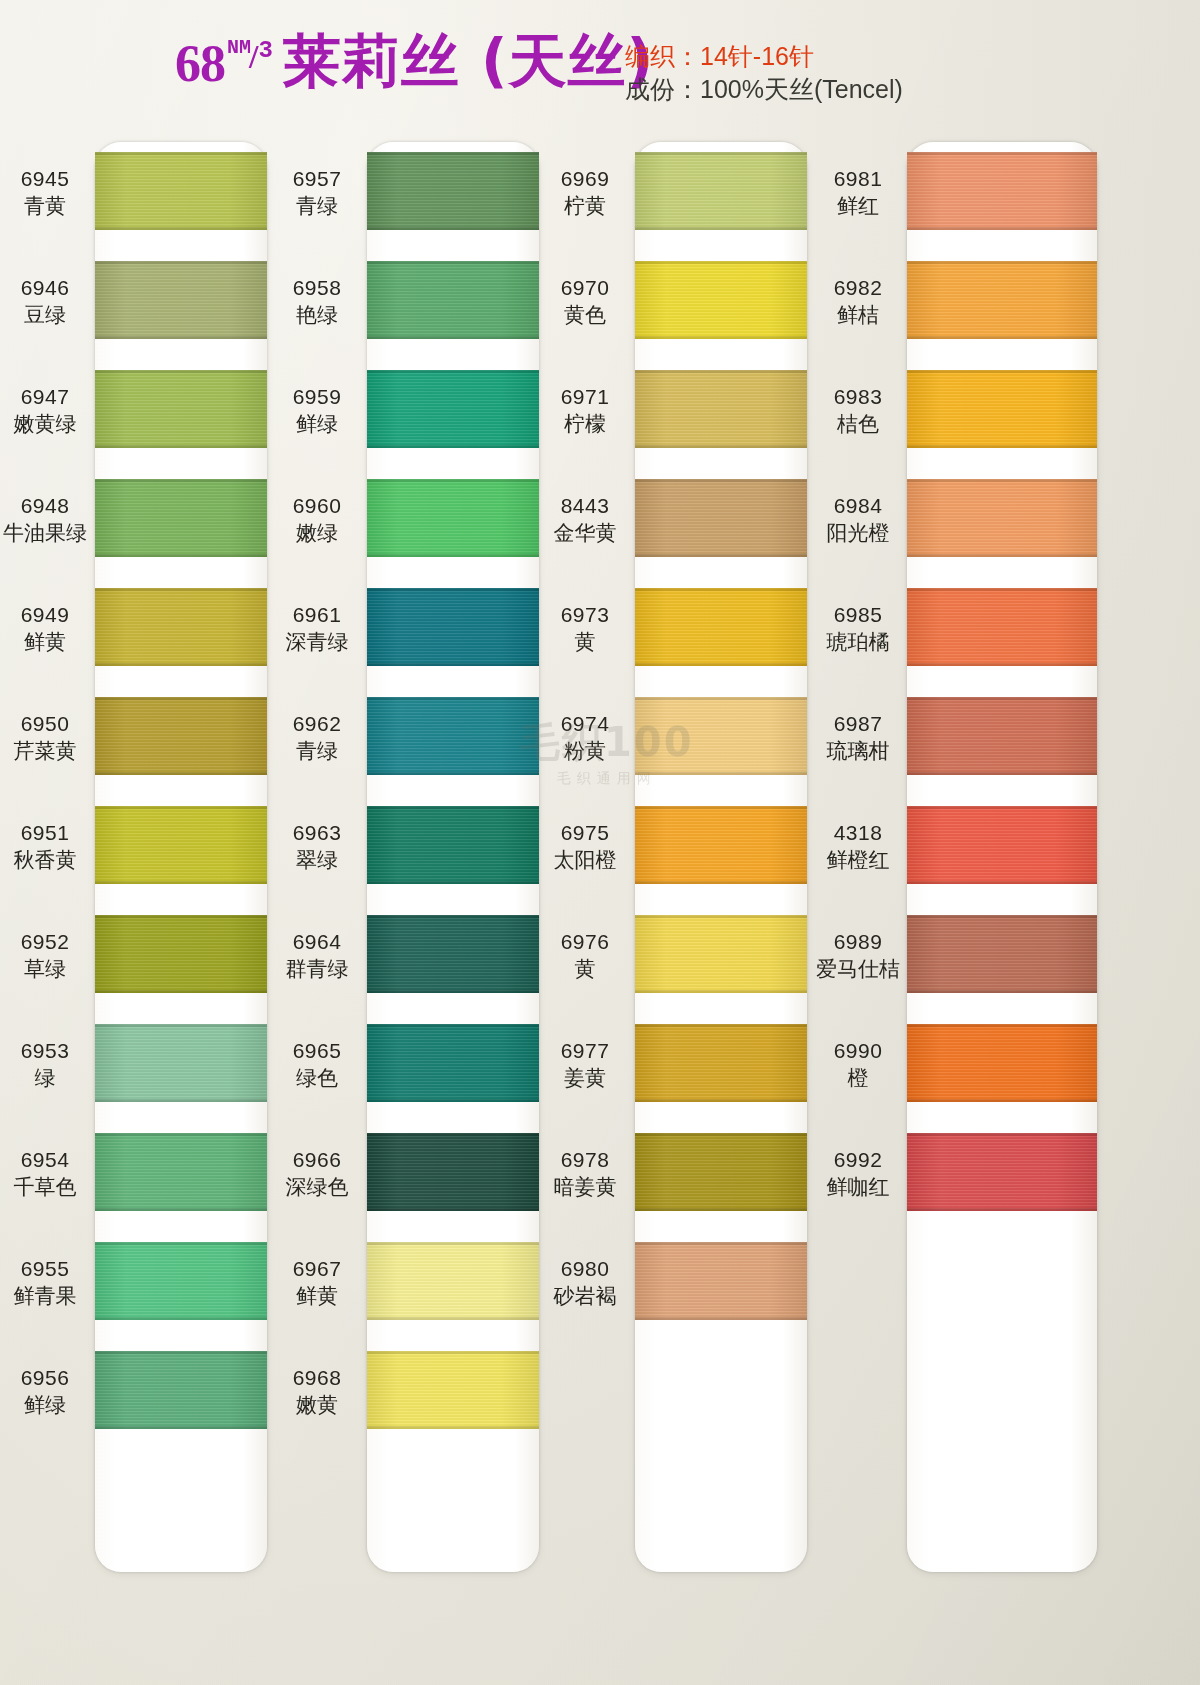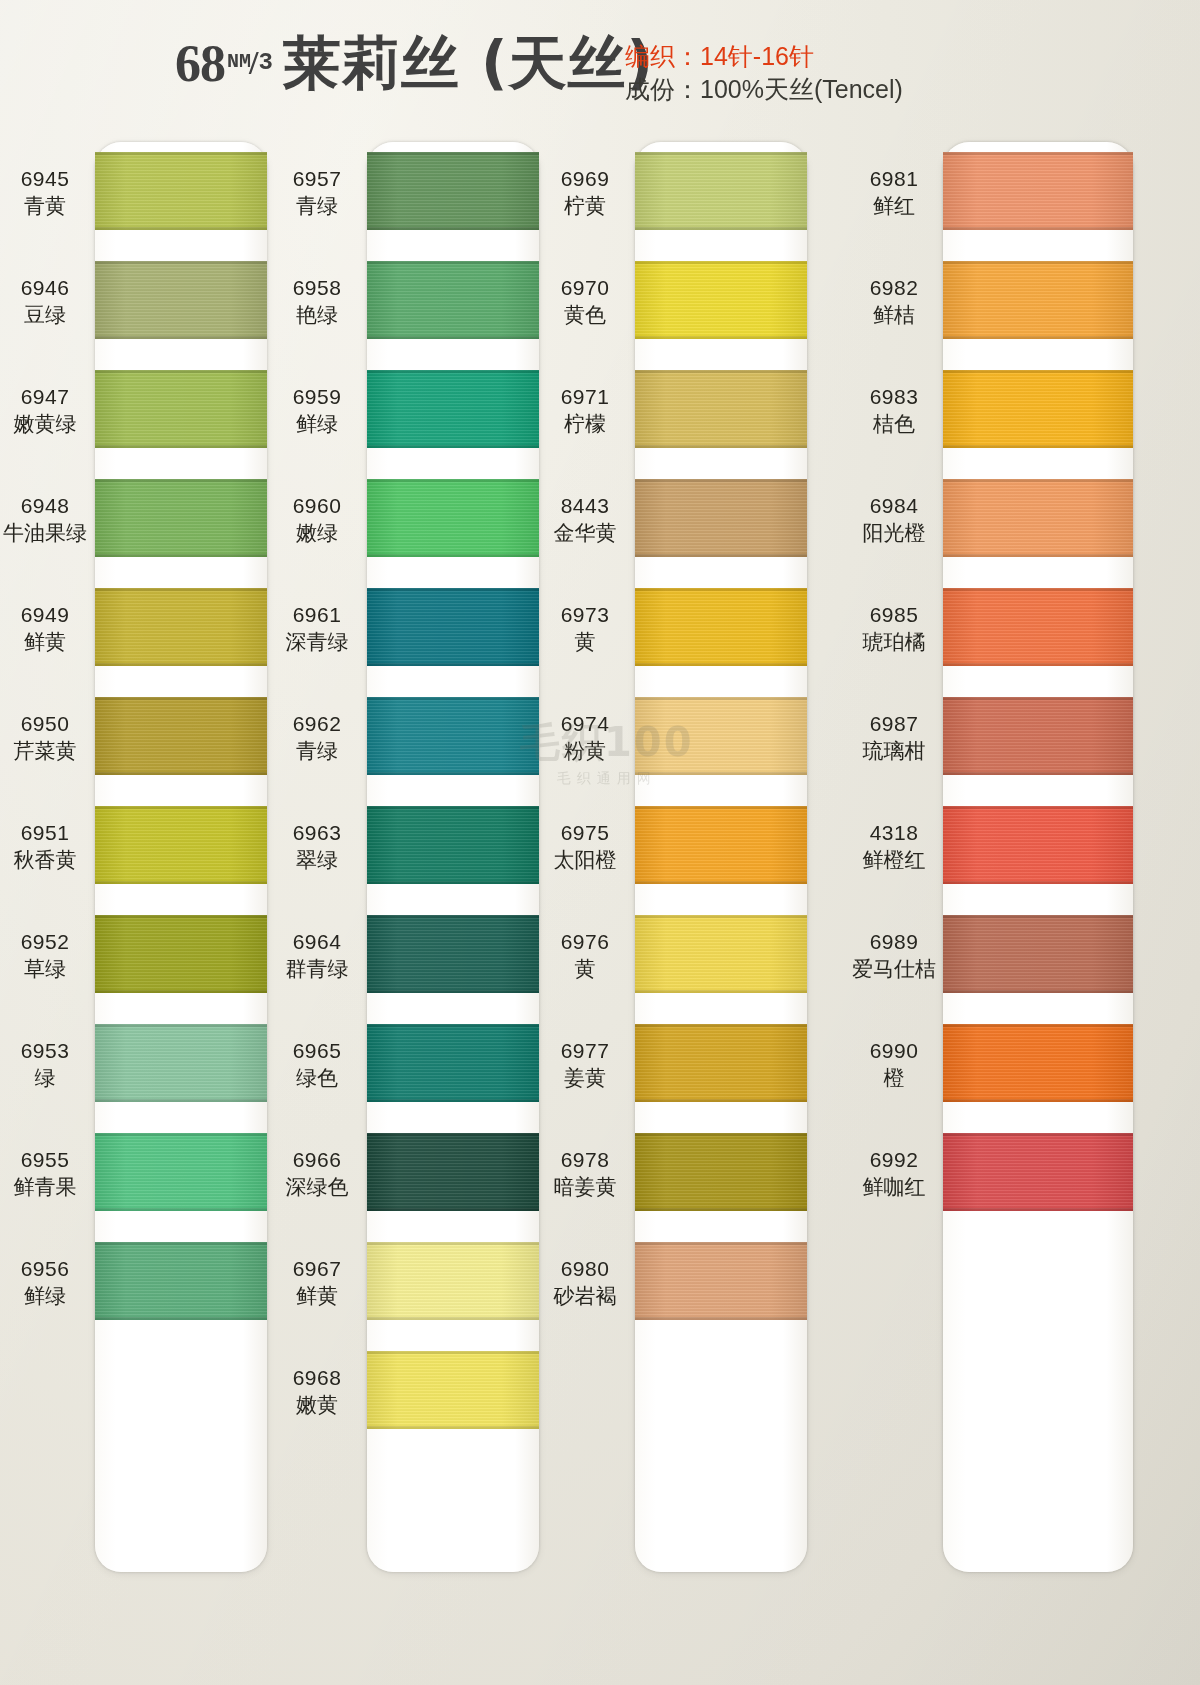--- a/index.html
+++ b/index.html
@@ -21,22 +21,22 @@
     background:linear-gradient(115deg, rgba(255,255,255,.35) 0%, rgba(255,255,255,0) 35%, rgba(0,0,0,.03) 100%);
     pointer-events:none;
   }
 
   
   .header{
     position:absolute;left:0;top:18px;width:1200px;height:82px;
   }
   .title-block{
     position:absolute;left:175px;top:20px;
-    display:flex;align-items:center;
-    color:#404040;
+    display:flex;align-items:flex-start;
+    color:#a21caf;
   }
   .count{
     font-family:"Liberation Serif","DejaVu Serif",serif;
     font-weight:bold;font-size:52px;line-height:52px;
     letter-spacing:-1px;
   }
   .nmfrac{
     display:flex;flex-direction:column;align-items:center;
     font-family:Liberation Mono, monospace;
     font-weight:bold;line-height:1;margin:0 2px 4px 2px;
@@ -64,21 +64,21 @@
   
   .grid{
     position:absolute;left:0;top:110px;width:1200px;height:1560px;
   }
   .col{
     position:absolute;top:0;width:290px;height:1460px;
   }
   .col.c0{left:0;padding-left:29px;}
   .col.c1{left:272px;}
   .col.c2{left:540px;}
-  .col.c3{left:848px;}
+  .col.c3{left:812px;}
 
   
   .strip{
     position:absolute;top:32px;left:95px;width:172px;height:1430px;
     background:linear-gradient(90deg,#fbfaf7 0%,#ffffff 12%,#ffffff 86%,#f3f1ec 100%);
     border-radius:26px;
     box-shadow:0 0 3px rgba(0,0,0,.18), 0 2px 8px rgba(0,0,0,.07);
   }
   .col.c3 .strip{width:190px;}
 
@@ -264,20 +264,32 @@
           </div>
           <div class="swatch" style="background: rgb(136, 196, 158);">
             <div class="thread"></div>
             <div class="shade"></div>
             <div class="edge"></div>
             <div class="edge b"></div>
           </div>
         </div>
         <div class="row">
           <div class="label">
+            <div class="code">6954</div>
+            <div class="name">千草色</div>
+          </div>
+          <div class="swatch" style="background: rgb(92, 178, 118);">
+            <div class="thread"></div>
+            <div class="shade"></div>
+            <div class="edge"></div>
+            <div class="edge b"></div>
+          </div>
+        </div>
+        <div class="row">
+          <div class="label">
             <div class="code">6955</div>
             <div class="name">鲜青果</div>
           </div>
           <div class="swatch" style="background: rgb(79, 195, 128);">
             <div class="thread"></div>
             <div class="shade"></div>
             <div class="edge"></div>
             <div class="edge b"></div>
           </div>
         </div>

